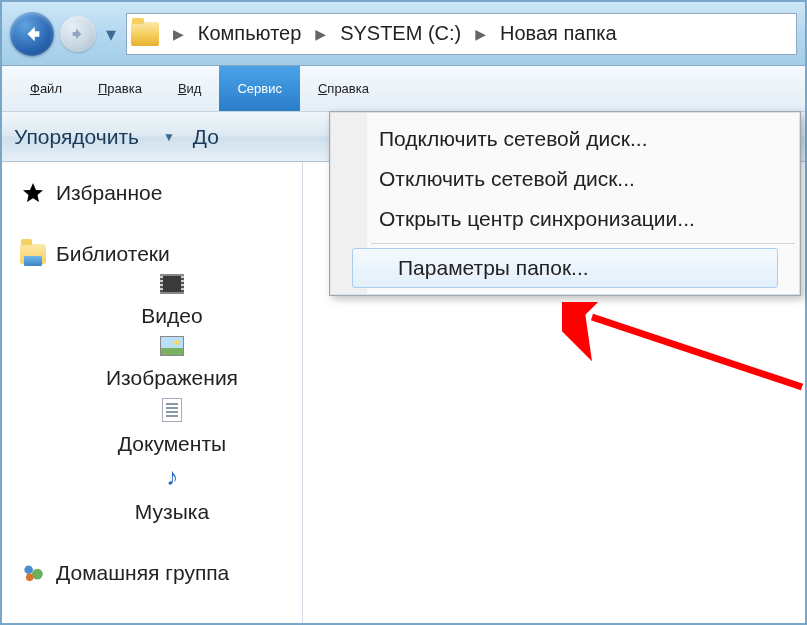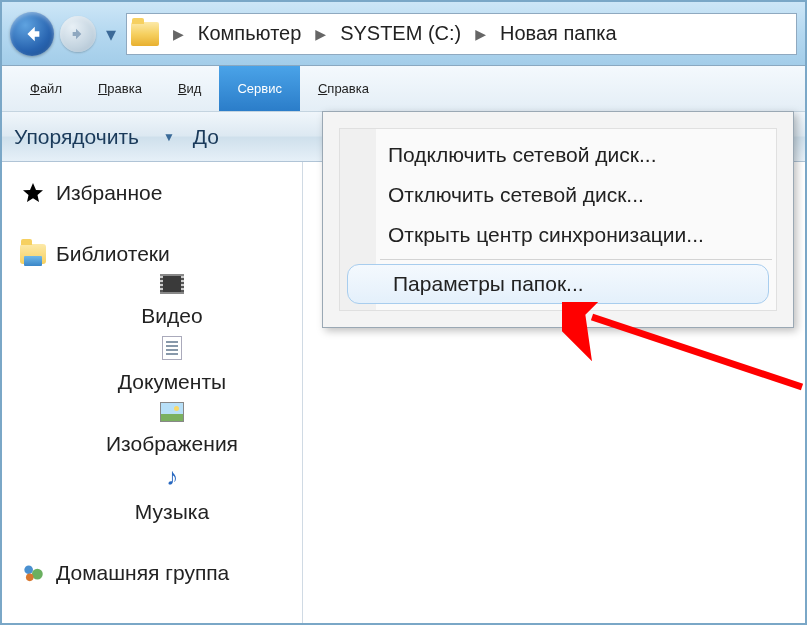--- a/index.html
+++ b/index.html
@@ -163,44 +163,44 @@
   .ico-doc::before { content:""; position:absolute; top:4px; left:3px; right:3px; height:2px; background:#89a; box-shadow: 0 4px 0 #89a, 0 8px 0 #89a, 0 12px 0 #89a; }
   .ico-img { width:24px; height:20px; background:linear-gradient(to bottom,#b8e0f8 60%,#7ab060 60%); border:1px solid #888; position:relative; }
   .ico-img::before { content:""; position:absolute; top:3px; right:4px; width:5px; height:5px; background:#f8d868; border-radius:50%; }
   .ico-music { color:#2868c0; font-size:24px; }
   .ico-home { width:26px; height:26px; position:relative; }
   .ico-home svg { width:26px; height:26px; }
   
   .dropdown {
     position: absolute;
     top: 109px;
-    left: 320px;
+    left: 327px;
     width: 472px;
     background: #f4f4f4;
     border: 1px solid #9aa8b4;
     box-shadow: 3px 3px 8px rgba(0,0,0,0.25);
-    padding: 16px;
+    padding: 0;
     font-size: 21px;
     z-index: 10;
   }
   .dd-inner {
     border: 1px solid #e0e0e0;
     background: linear-gradient(to right, #f0f0f0 0, #f0f0f0 36px, #fafafa 36px);
     padding: 6px 0;
   }
   .dd-item {
     padding: 8px 18px 8px 48px;
     color: #222;
     cursor: default;
   }
   .dd-item.hover {
     background: linear-gradient(to bottom, #f4f9fe 0%, #e4f0fb 100%);
     border: 1px solid #a8cdee;
-    border-radius: 12px;
-    margin: 0 7px;
+    border-radius: 3px;
+    margin: 0 21px;
     padding: 7px 15px 7px 45px;
   }
   .dd-sep {
     height: 1px;
     background: #d4d4d4;
     margin: 4px 4px 4px 40px;
   }
   
   .arrow {
     position: absolute;
@@ -285,26 +285,26 @@
       <div class="side-group">
         <div class="side-row">
           <span class="ico ico-lib"></span>
           <span class="side-label">Библиотеки</span>
         </div>
         <div class="side-row child">
           <span class="ico ico-vid"></span>
           <span class="side-label">Видео</span>
         </div>
         <div class="side-row child">
+          <span class="ico ico-img"></span>
+          <span class="side-label">Изображения</span>
+        </div>
+        <div class="side-row child">
           <span class="ico ico-doc"></span>
           <span class="side-label">Документы</span>
-        </div>
-        <div class="side-row child">
-          <span class="ico ico-img"></span>
-          <span class="side-label">Изображения</span>
         </div>
         <div class="side-row child">
           <span class="ico ico-music">♪</span>
           <span class="side-label">Музыка</span>
         </div>
       </div>
 
       <div class="side-group">
         <div class="side-row">
           <span class="ico ico-home">

